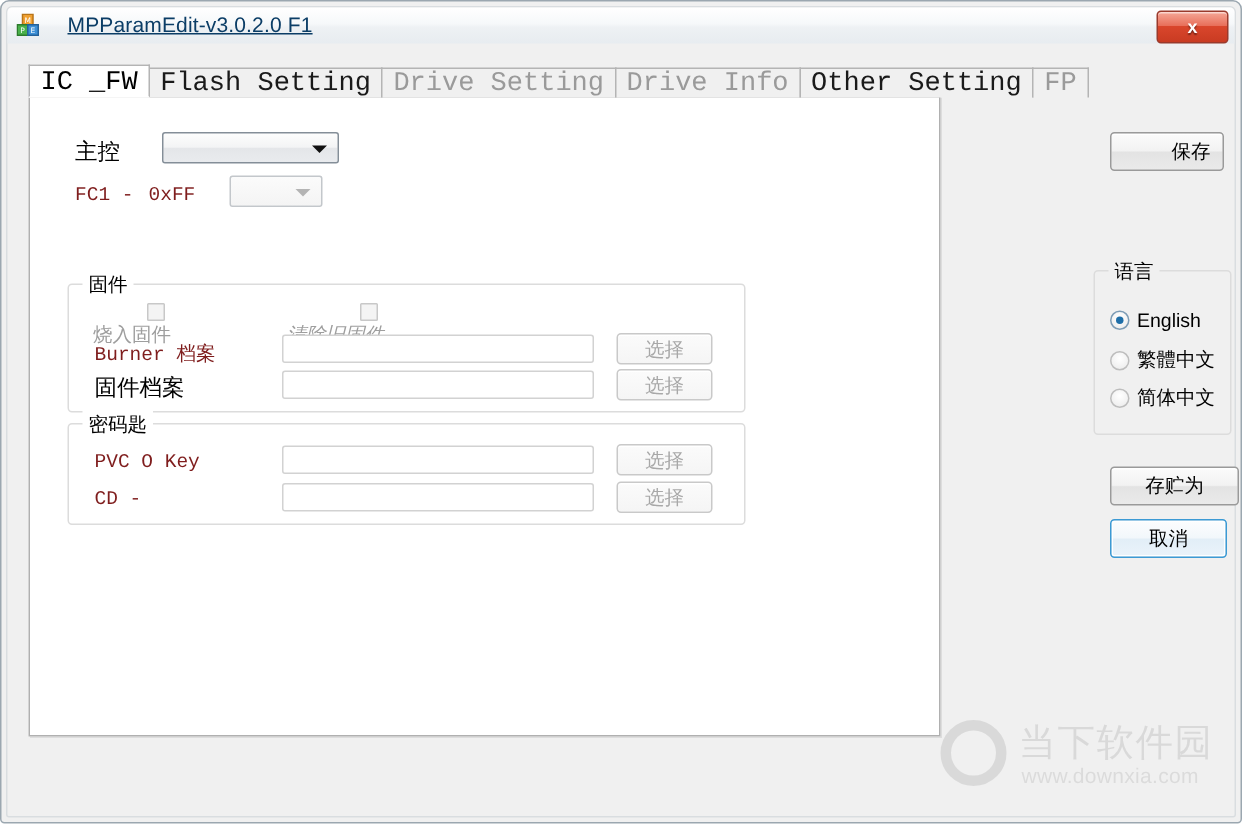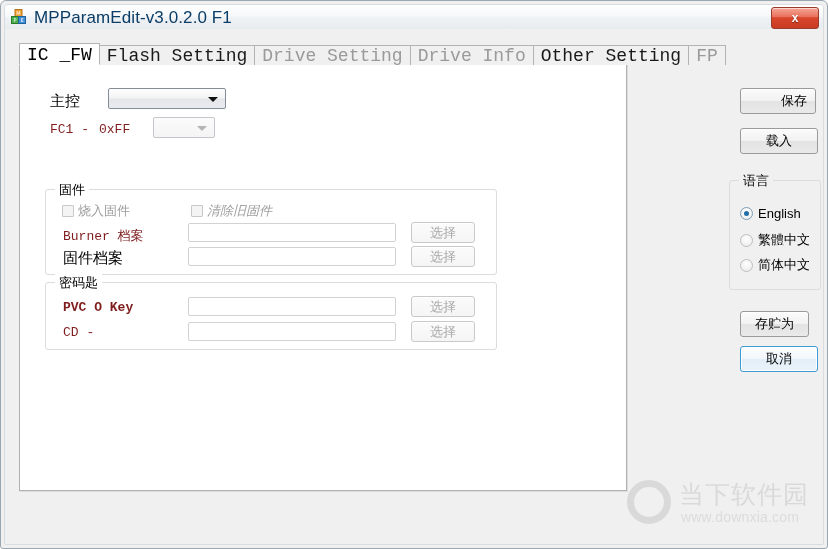--- a/index.html
+++ b/index.html
@@ -38,25 +38,26 @@
     border-radius: 3px 3px 0 0;
     box-sizing: border-box;
   }
   #app-icon {
     position: absolute;
     left: 6px; top: 4px;
     width: 17px; height: 17px;
   }
   #title-text {
     position: absolute;
-    left: 29px; top: 3px;
-    font-size: 17px;
+    left: 40px; top: 3px;
+    font-size: 14px;
     color: #0b3d66;
     letter-spacing: 0.1px;
     white-space: nowrap;
+    text-decoration: underline;
   }
   #close-btn {
     position: absolute;
     right: 4px; top: 2px;
     width: 46px; height: 20px;
     border-radius: 3px;
     border: 1px solid #9a3a2c;
     background: linear-gradient(to bottom, #f29e8e 0%, #e46a55 42%, #cf destination 42%, #c43a23 100%);
     background: linear-gradient(to bottom, #f5a797 0%, #e8705b 45%, #d9462c 48%, #c93b22 100%);
     box-shadow: inset 0 1px 0 rgba(255,255,255,.55);
@@ -170,22 +171,23 @@
     font-size: 13px;
     color: #000000;
     white-space: nowrap;
   }
   .group.sidegroup > .legend { background: #f0f0f0; }
 
   
   .chk {
     position: absolute;
     display: flex;
-    align-items: center;
-    white-space: nowrap;
+    align-items: flex-end;
+    white-space: nowrap;
+    flex-direction: column;
   }
   .chk .box {
     width: 12px; height: 12px;
     box-sizing: border-box;
     border: 1px solid #c8c8c8;
     background: #f4f4f4;
     border-radius: 1px;
     margin-right: 4px;
     flex: none;
   }
@@ -357,52 +359,51 @@
         <div class="btn disabled" style="left:365px; top:32px; width:64px; height:21px;">选择</div>
 
         <div class="abs cn" style="left:17px; top:59px;">固件档案</div>
         <div class="tbox" style="left:142px; top:57px; width:208px; height:19px;"></div>
         <div class="btn disabled" style="left:365px; top:56px; width:64px; height:21px;">选择</div>
       </div>
 
       <div class="group" style="left:25px; top:217px; width:452px; height:68px;">
         <div class="legend">密码匙</div>
 
-        <div class="abs mono" style="left:17px; top:17px;font-weight:bold;">PVC O Key</div>
+        <div class="abs mono" style="left:17px; top:17px;">PVC O Key</div>
         <div class="tbox" style="left:142px; top:14px; width:208px; height:19px;"></div>
         <div class="btn disabled" style="left:365px; top:13px; width:64px; height:21px;">选择</div>
 
         <div class="abs mono" style="left:17px; top:42px;">CD -</div>
         <div class="tbox" style="left:142px; top:39px; width:208px; height:19px;"></div>
         <div class="btn disabled" style="left:365px; top:38px; width:64px; height:21px;">选择</div>
       </div>
 
     </div>
 
     <div class="btn" style="left:735px; top:83px; width:76px; height:26px;padding-left:32px;">保存</div>
-    <div class="btn" style="left:735px; top:123px; width:78px; height:26px;">载入</div>
 
     <div class="group sidegroup" style="left:724px; top:175px; width:92px; height:110px;">
       <div class="legend">语言</div>
 
       <div class="radio checked" style="left:10px; top:25px;">
         <span class="dot"></span>
         <span class="lbl latin">English</span>
       </div>
       <div class="radio" style="left:10px; top:50px;">
         <span class="dot"></span>
         <span class="lbl">繁體中文</span>
       </div>
       <div class="radio" style="left:10px; top:75px;">
         <span class="dot"></span>
         <span class="lbl">简体中文</span>
       </div>
     </div>
 
-    <div class="btn" style="left:735px; top:306px; width:69px; height:26px;">存贮为</div>
+    <div class="btn" style="left:735px; top:306px; width:86px; height:26px;">存贮为</div>
     <div class="btn default" style="left:735px; top:341px; width:78px; height:26px;">取消</div>
 
     <div id="watermark">
       <div id="wm-ring"></div>
       <div id="wm-cn">当下软件园</div>
       <div id="wm-url">www.downxia.com</div>
     </div>
 
   </div>
 </div>

